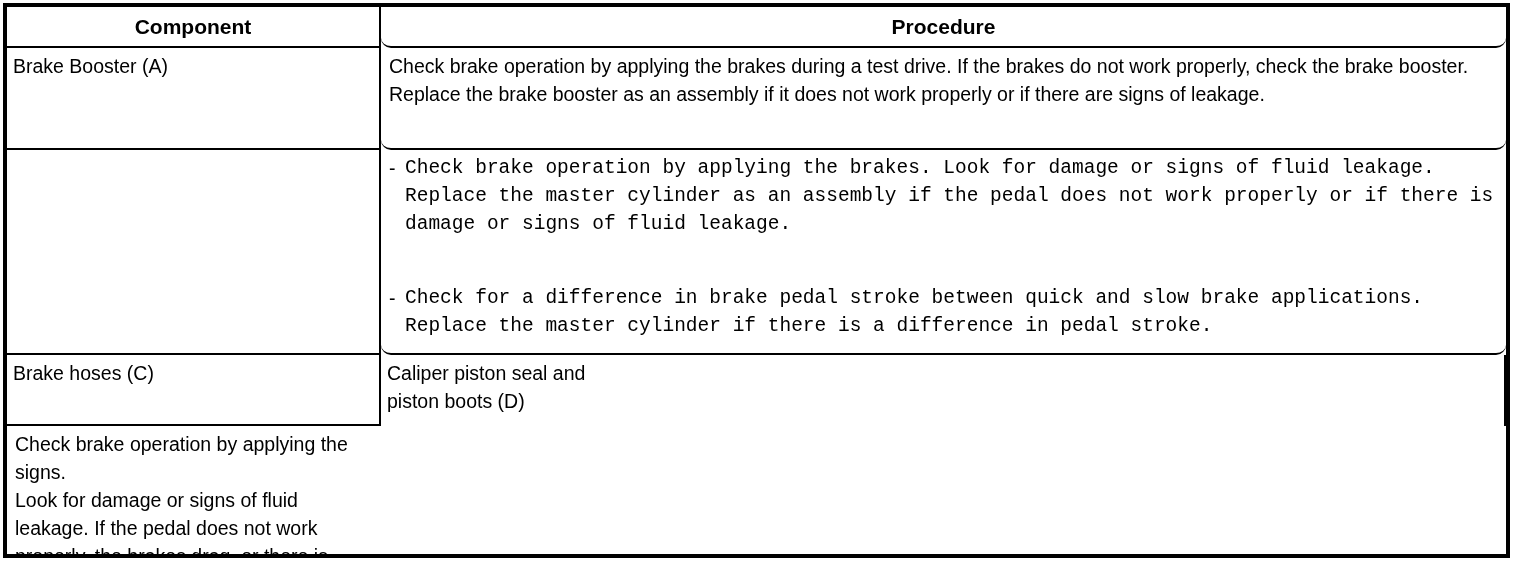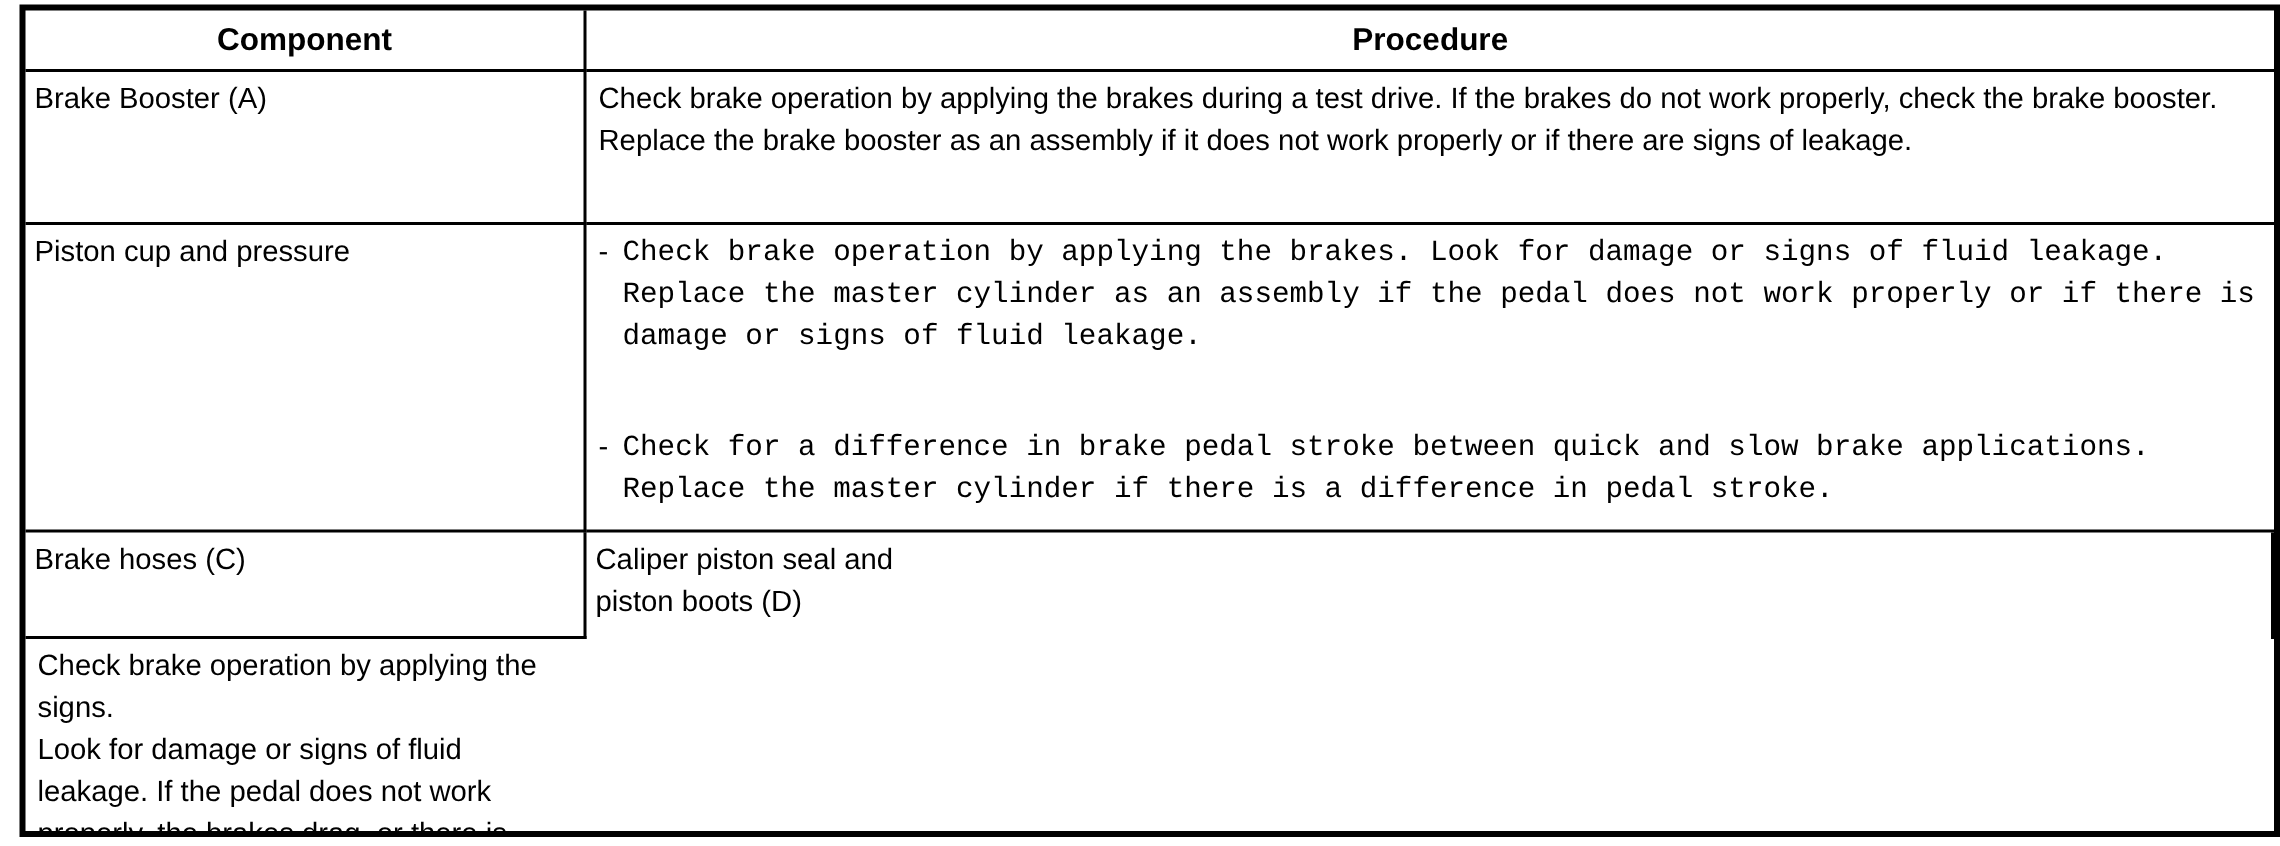--- a/index.html
+++ b/index.html
@@ -13,21 +13,21 @@
   .canvas {
     position: relative;
     width: 1520px;
     height: 564px;
     background: #ffffff;
     font-family: "Liberation Sans", "DejaVu Sans", sans-serif;
     color: #000000;
   }
   .doc-table {
     position: absolute;
-    left: 13px;
+    left: 3px;
     top: 3px;
     width: 1507px;
     height: 555px;
     box-sizing: border-box;
     border: 4px solid #000000;
     display: grid;
     grid-template-columns: 374px 1fr;
     grid-template-rows: 41px 102px 205px 71px 1fr;
     background: #ffffff;
   }
@@ -36,20 +36,21 @@
     font-size: 19.5px;
     line-height: 28px;
     overflow: hidden;
   }
   .comp-cell {
     border-right: 2px solid #000000;
     padding: 4px 6px 0 6px;
   }
   .proc-cell {
     padding: 4px 8px 4px 8px;
+    border-radius: 10px;
   }
   .row-line {
     border-bottom: 2px solid #000000;
   }
   .header-cell {
     font-weight: bold;
     font-size: 21px;
     text-align: center;
     display: flex;
     align-items: center;
@@ -84,21 +85,21 @@
     <div class="cell proc-cell header-cell row-line">Procedure</div>
 
     <div class="cell comp-cell row-line">
       <span>Brake Booster (A)</span>
     </div>
     <div class="cell proc-cell row-line">
       <p class="para">Check brake operation by applying the brakes during a test drive. If the brakes do not work properly, check the brake booster. Replace the brake booster as an assembly if it does not work properly or if there are signs of leakage.</p>
     </div>
 
     <div class="cell comp-cell row-line">
-      <span>Piston cup and pressure</span><br>
+      <br>
     </div>
     <div class="cell proc-cell row-line">
       <div class="bullet">
         <span class="bullet-marker">-</span>
         <span class="bullet-text">Check brake operation by applying the brakes. Look for damage or signs of fluid leakage. Replace the master cylinder as an assembly if the pedal does not work properly or if there is damage or signs of fluid leakage.</span>
       </div>
       <div class="bullet">
         <span class="bullet-marker">-</span>
         <span class="bullet-text">Check for a difference in brake pedal stroke between quick and slow brake applications. Replace the master cylinder if there is a difference in pedal stroke.</span>
       </div>

